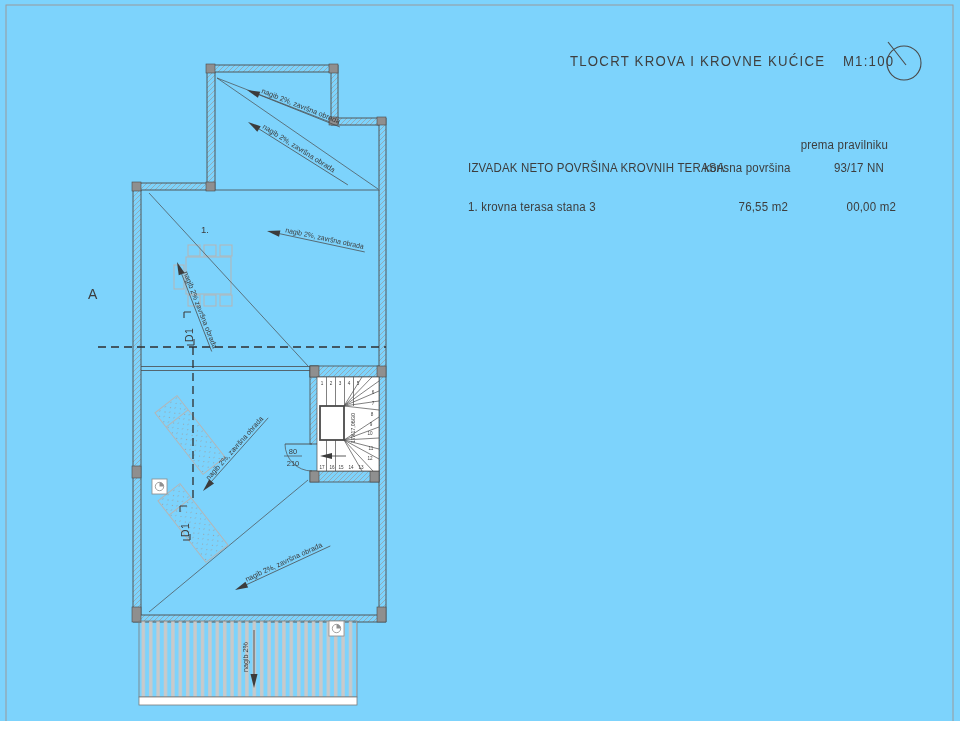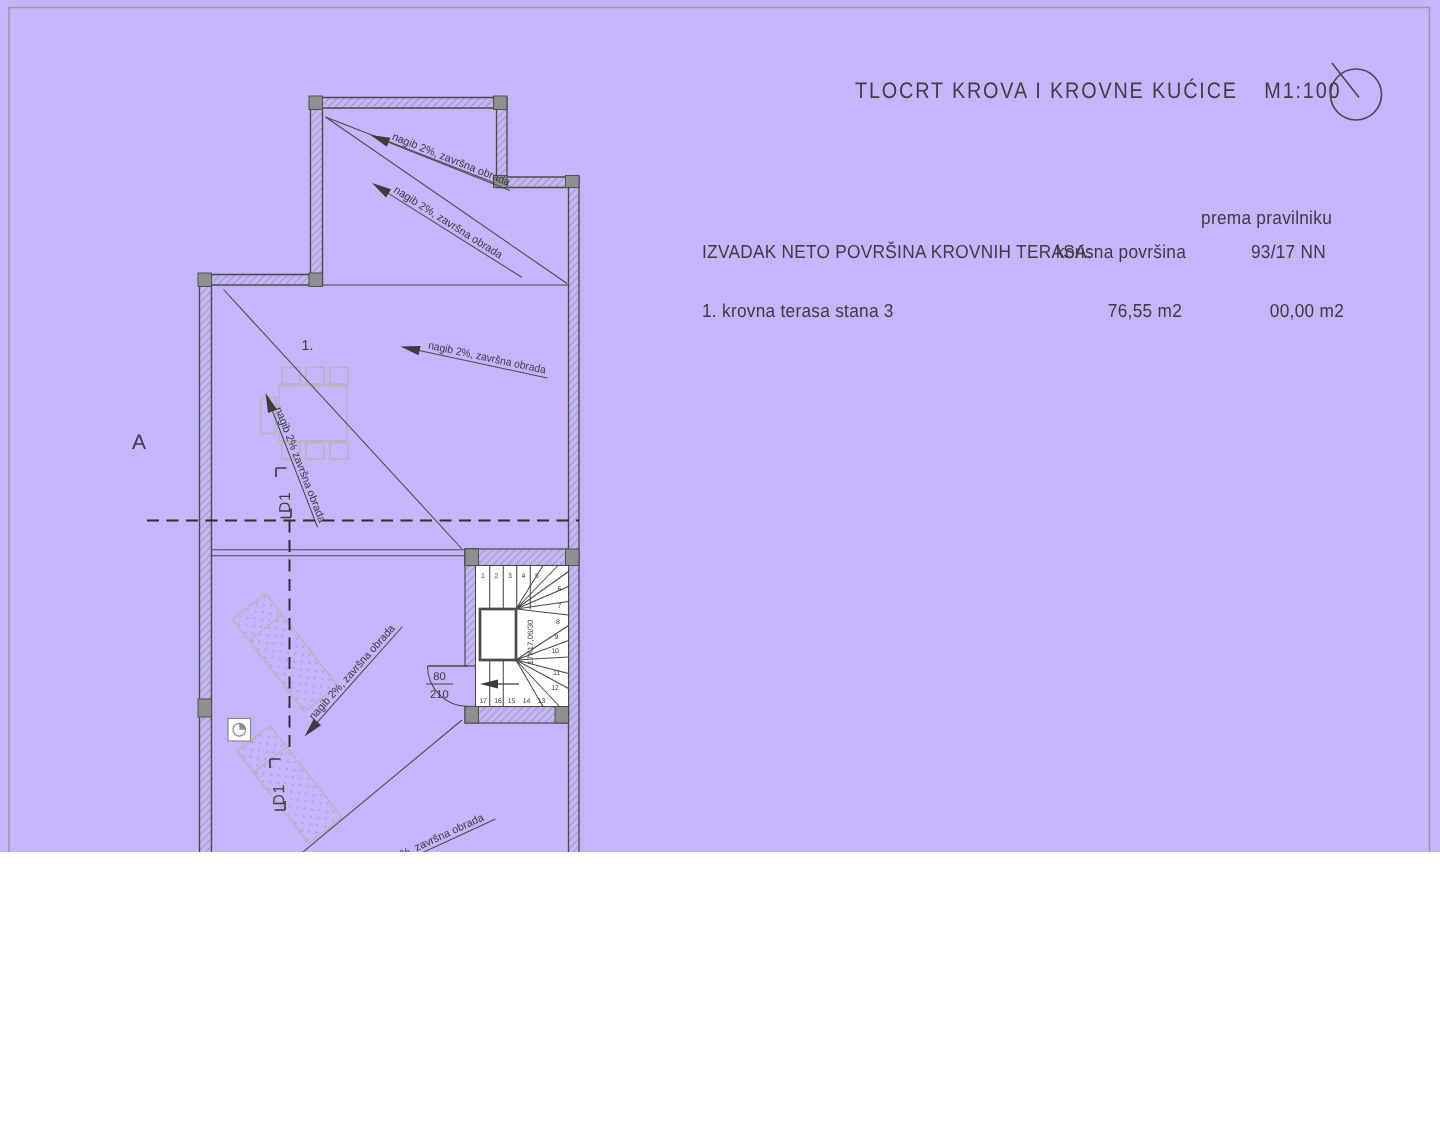--- a/index.html
+++ b/index.html
@@ -1,16 +1,16 @@
 <!DOCTYPE html>
 <html><head>
 <meta charset="utf-8">
 <style>
   html,body{margin:0;padding:0;background:#ffffff;}
-  .page{position:relative;width:960px;height:568px;background:#c4b5fd;
+  .page{position:relative;width:960px;height:721px;background:#7dd3fc;
         font-family:"Liberation Sans",sans-serif;color:#3c3c3c;overflow:hidden;}
   .plan-svg{position:absolute;left:0;top:0;}
   .title{position:absolute;left:570px;top:52px;display:flex;gap:20px;
          font-size:15px;letter-spacing:1.4px;color:#3f3f3f;white-space:nowrap;
          transform:scaleX(.88);transform-origin:left top;}
   .tbl div{position:absolute;font-size:12.5px;letter-spacing:.2px;color:#3d3d3d;
            white-space:nowrap;transform:scaleX(.92);transform-origin:left top;}
   .tbl .ra{text-align:right;transform-origin:right top;}
   .t-reg1{left:738px;top:138px;width:150px;}
   .t-area{left:468px;top:161px;}

